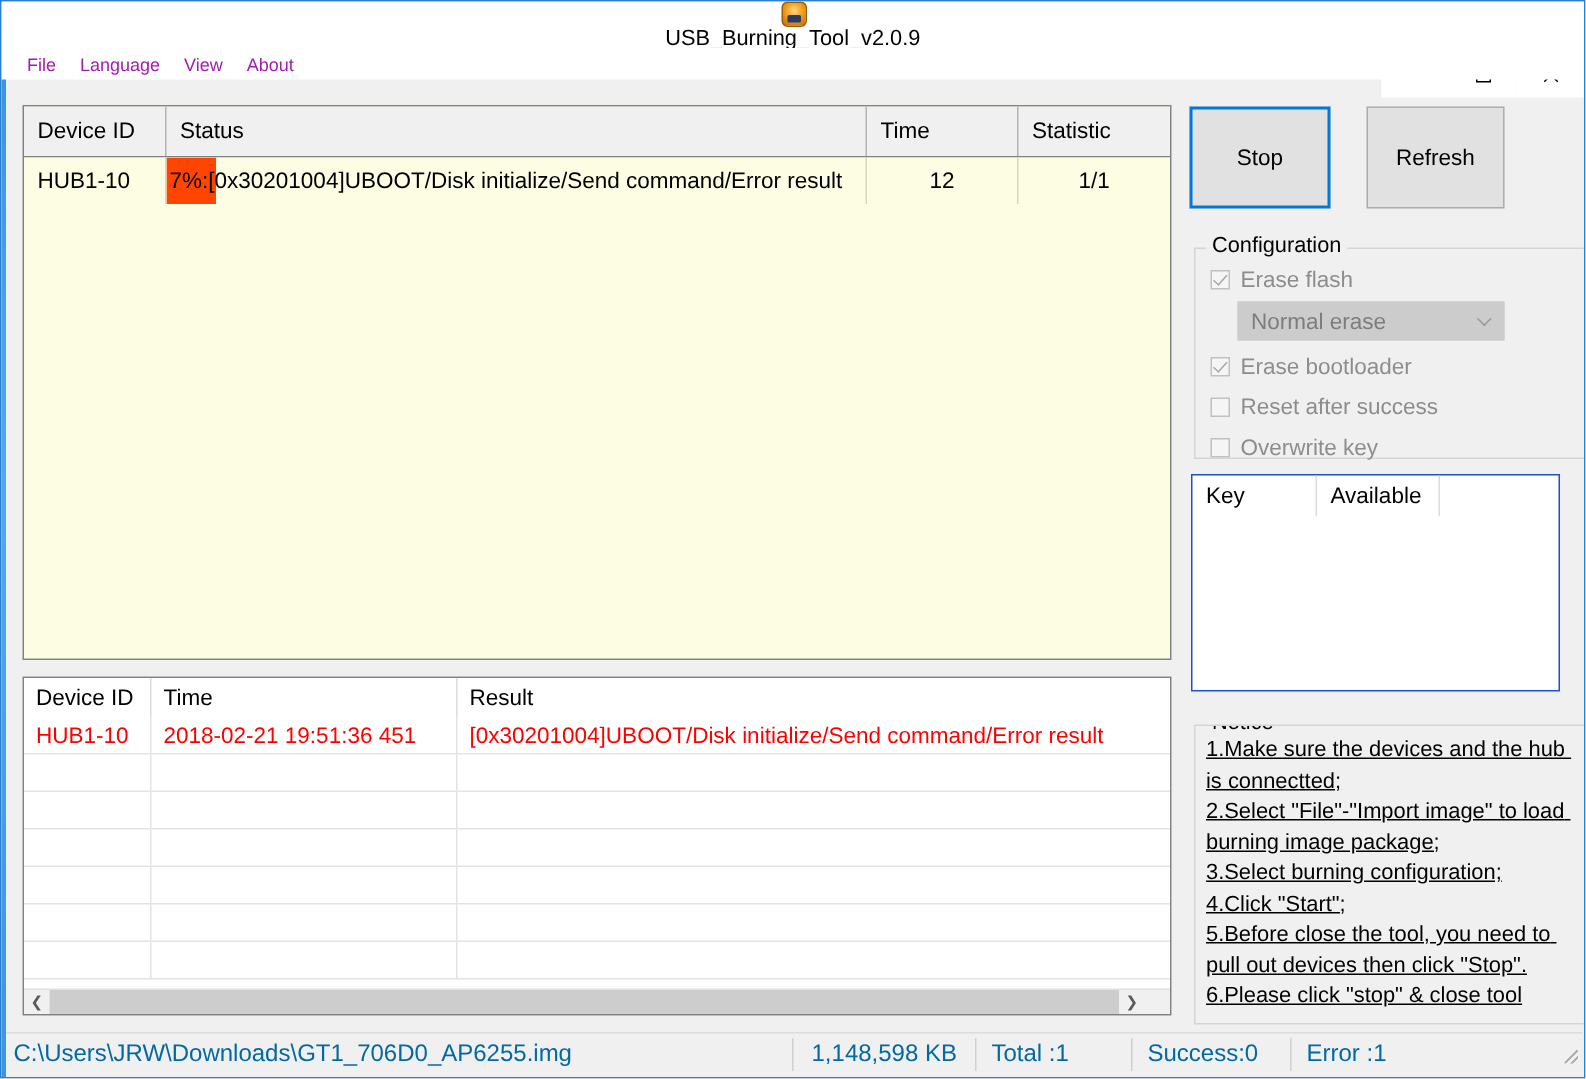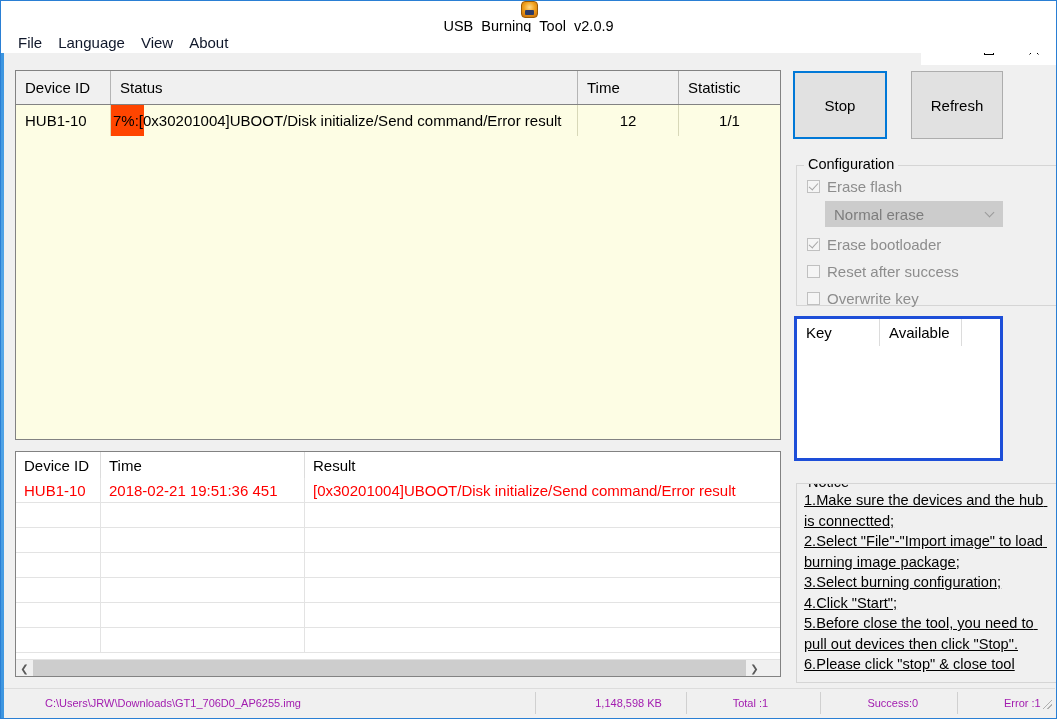--- a/index.html
+++ b/index.html
@@ -45,21 +45,21 @@
   }
   .winbtn svg { display:block; }
 
   
   .menubar {
     position: absolute; left: 0; top: 31px; width: 1055px; height: 21px;
     background: #ffffff; display: flex; align-items: center;
     padding-left: 9px;
   }
   .menuitem {
-    font-size: 15px; color: #0f172a; padding: 0 8px; white-space: nowrap;
+    font-size: 12px; color: #a21caf; padding: 0 8px; white-space: nowrap;
   }
 
   
   .leftedge {
     position: absolute; left: 0; top: 52px; width: 3px; height: 667px;
     background: linear-gradient(180deg,#3c95e0 0%, #57a8e8 40%, #3c95e0 100%);
   }
 
   
   .devtable {
@@ -161,22 +161,22 @@
   }
   .combo .arrow {
     position: absolute; right: 9px; top: 50%;
     width: 7px; height: 7px; margin-top: -5px;
     border: solid #9a9a9a; border-width: 0 1.4px 1.4px 0;
     transform: rotate(45deg);
   }
 
   
   .keytable {
-    position: absolute; left: 793px; top: 315px; width: 209px; height: 145px;
-    background: #ffffff; border: 3px solid #1d4ed8;
+    position: absolute; left: 793px; top: 315px; width: 246px; height: 145px;
+    background: #ffffff; border: 1px solid #1d4ed8;
   }
   .key-head { display: flex; height: 27px; }
   .key-head .cell {
     font-size: 15px; color: #000; display: flex; align-items: center;
     padding-left: 9px; border-right: 1px solid #dcdcdc; height: 100%;
   }
   .cell.k-1 { width: 83px; flex: none; }
   .cell.k-2 { width: 82px; flex: none; }
 
   
@@ -218,24 +218,23 @@
   .hs-thumb { height: 17px; background: #cdcdcd; width: 713px; }
 
   
   .statusbar {
     position: absolute; left: 3px; bottom: 1px; width: 1051px; height: 29px;
     background: #f0f0f0;
     border-top: 1px solid #dcdcdc;
     display: flex; align-items: center;
   }
   .sb-seg {
-    font-size: 11px; color: #a21caf; height: 22px;
+    font-size: 16px; color: #0369a1; height: 22px;
     display: flex; align-items: center;
     white-space: nowrap;
-    margin-left: 36px;
   }
   .sb-sep { width: 1px; height: 22px; background: #d0d0d0; flex: none; }
   .sb-grip { margin-left: auto; margin-right: 3px; width: 12px; height: 12px; position: relative; }
   .sb-grip::after {
     content: ""; position: absolute; right: 0; bottom: 0;
     width: 9px; height: 9px;
     background:
       linear-gradient(135deg, transparent 45%, #b0b0b0 45%, #b0b0b0 55%, transparent 55%),
       linear-gradient(135deg, transparent 70%, #b0b0b0 70%, #b0b0b0 80%, transparent 80%);
   }

